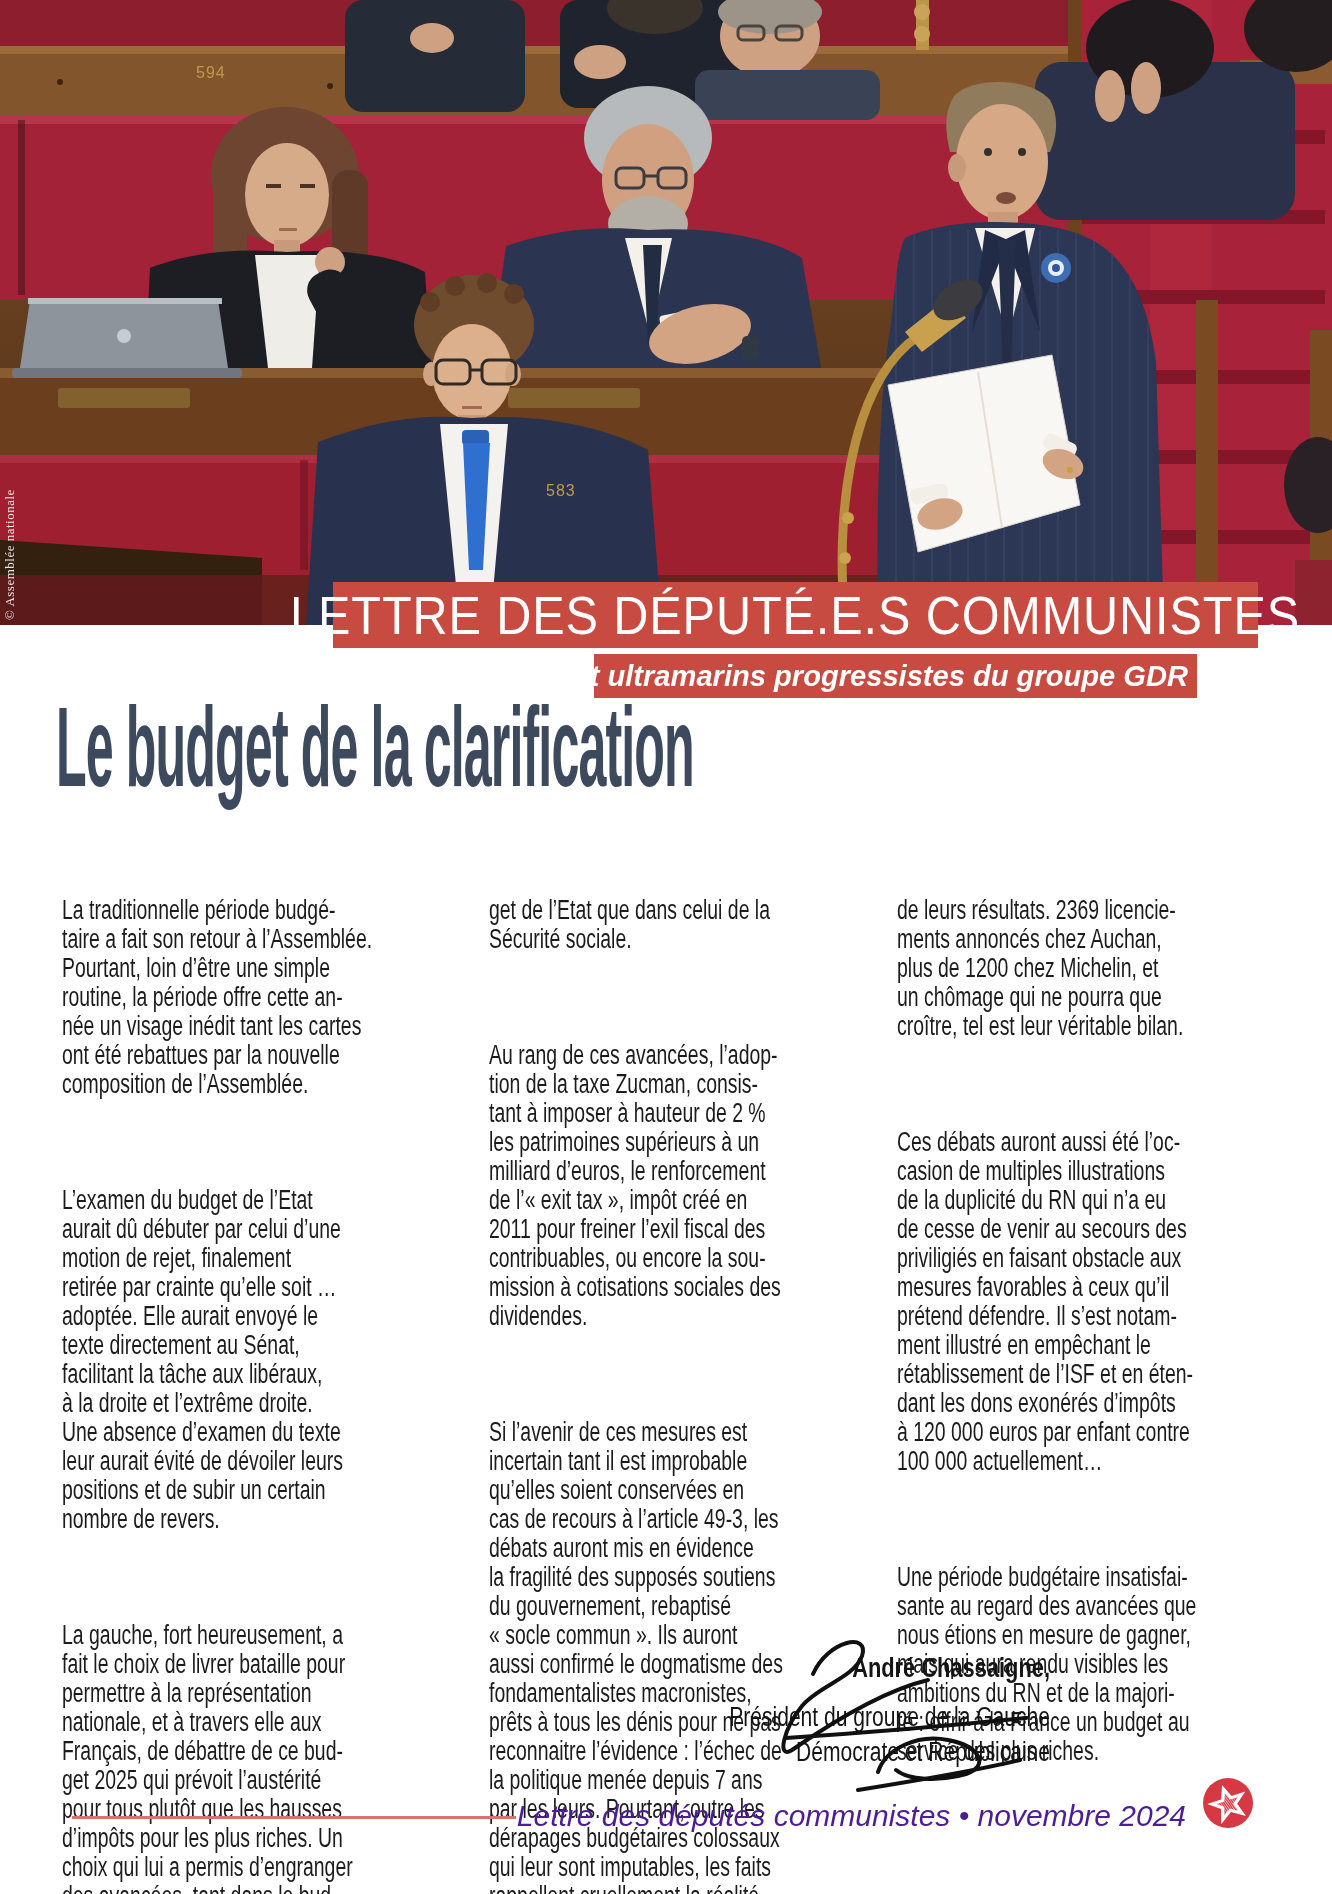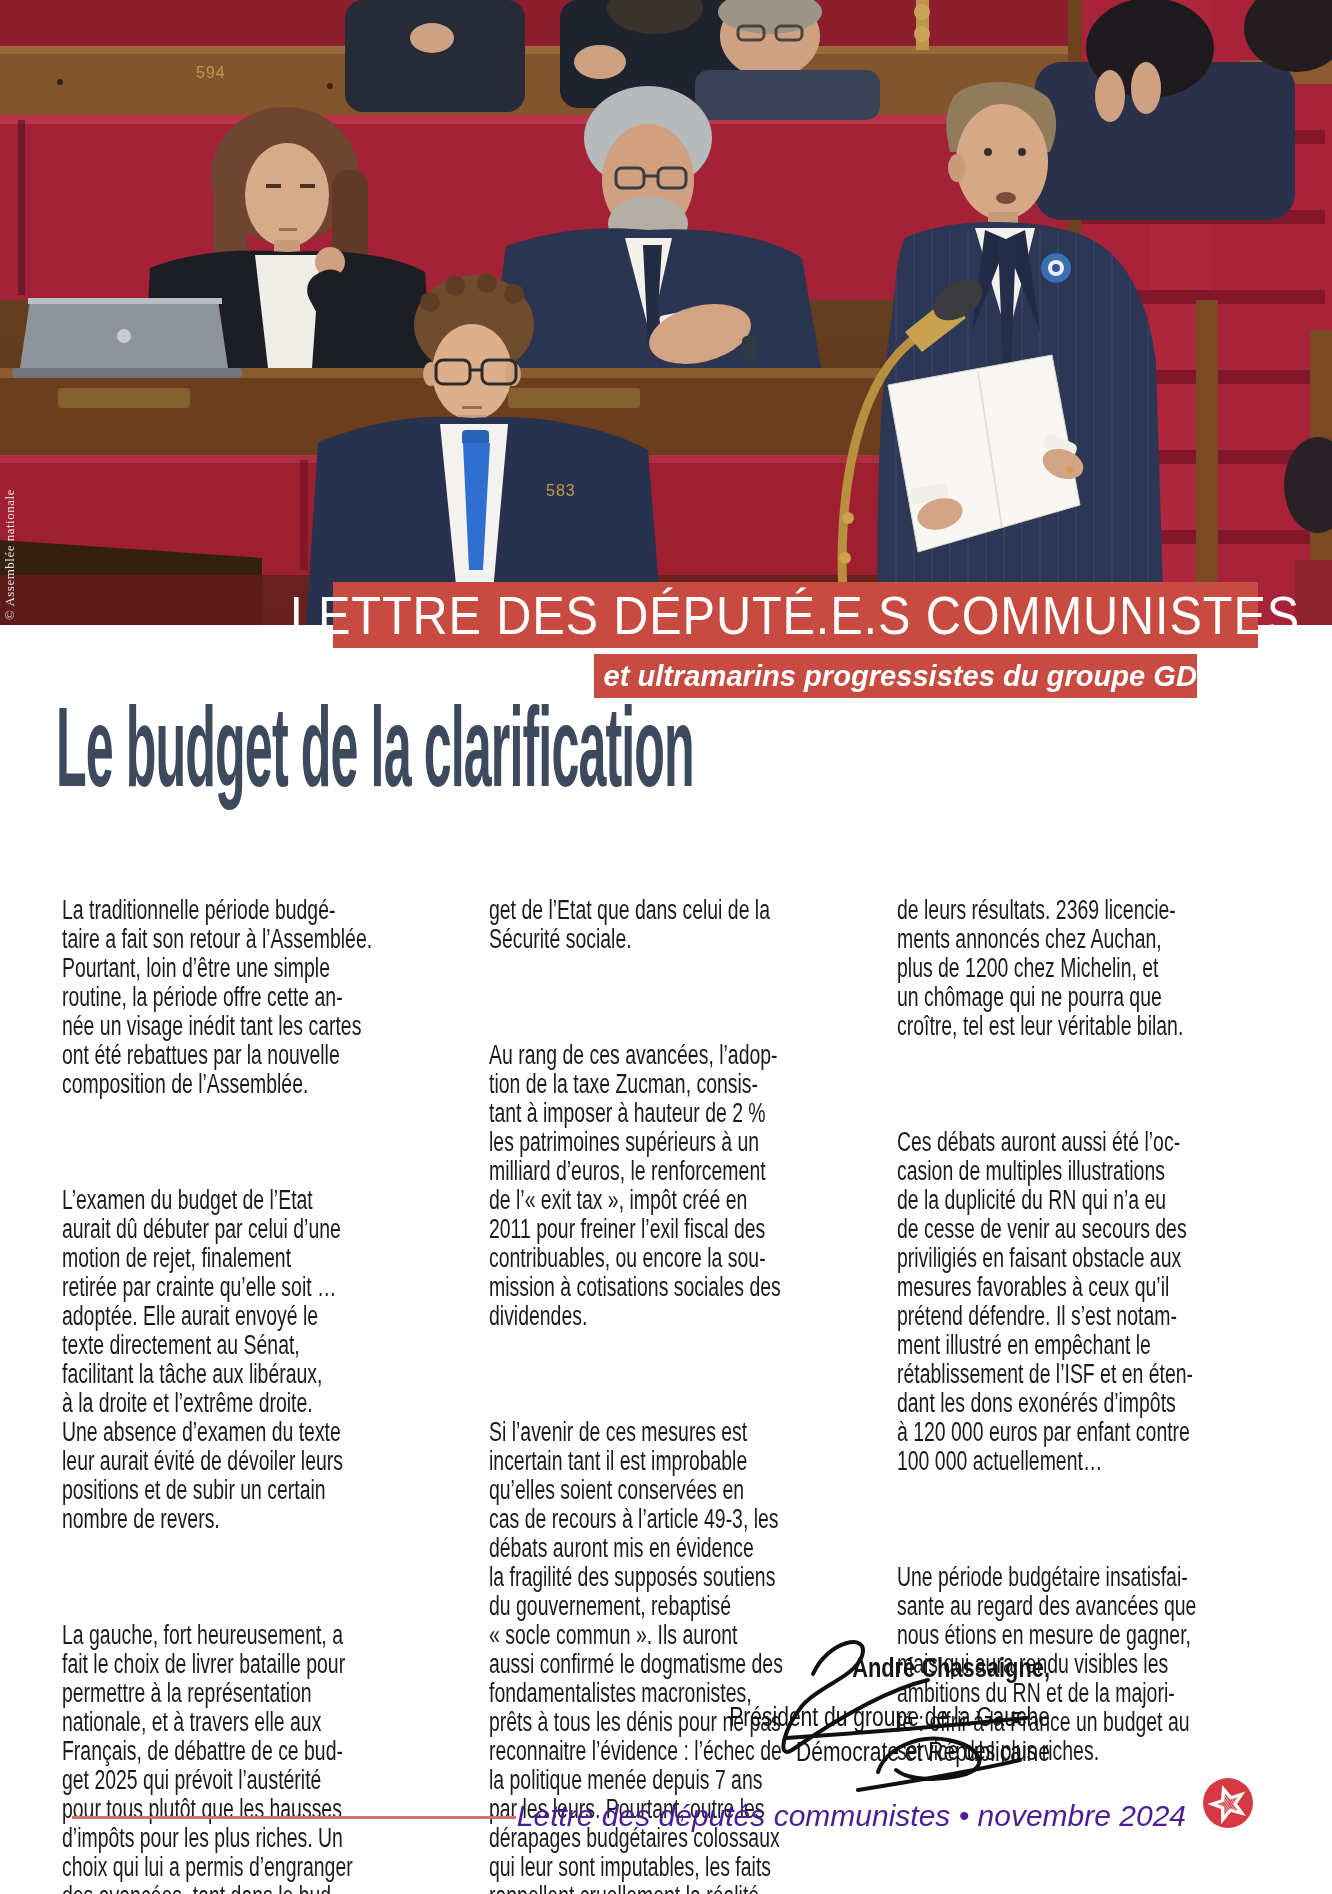--- a/index.html
+++ b/index.html
@@ -20,21 +20,21 @@
   .banner-main {
     position:absolute; left:333px; top:582px; width:925px; height:66px;
     background:#c74b41; display:flex; align-items:flex-end; justify-content:center;
   }
   .banner-main span {
     color:#fff; font-size:54px; line-height:66px; letter-spacing:1px; white-space:nowrap;
     transform:scaleX(.9);
   }
   .banner-sub {
     position:absolute; left:594px; top:654px; width:603px; height:44px;
-    background:#c74b41; display:flex; align-items:center; justify-content:flex-start;
+    background:#c74b41; display:flex; align-items:center; justify-content:flex-end;
   }
   .banner-sub span {
     color:#fff; font-size:30px; font-style:italic; font-weight:bold; white-space:nowrap;
     transform:scaleX(.97);
   }
   
   .headline { position:absolute; left:56px; top:690px; margin:0; }
   .headline span {
     display:inline-block; font-size:114px; line-height:114px; font-weight:bold;
     color:#3d4a5e; white-space:nowrap; letter-spacing:-2px;

